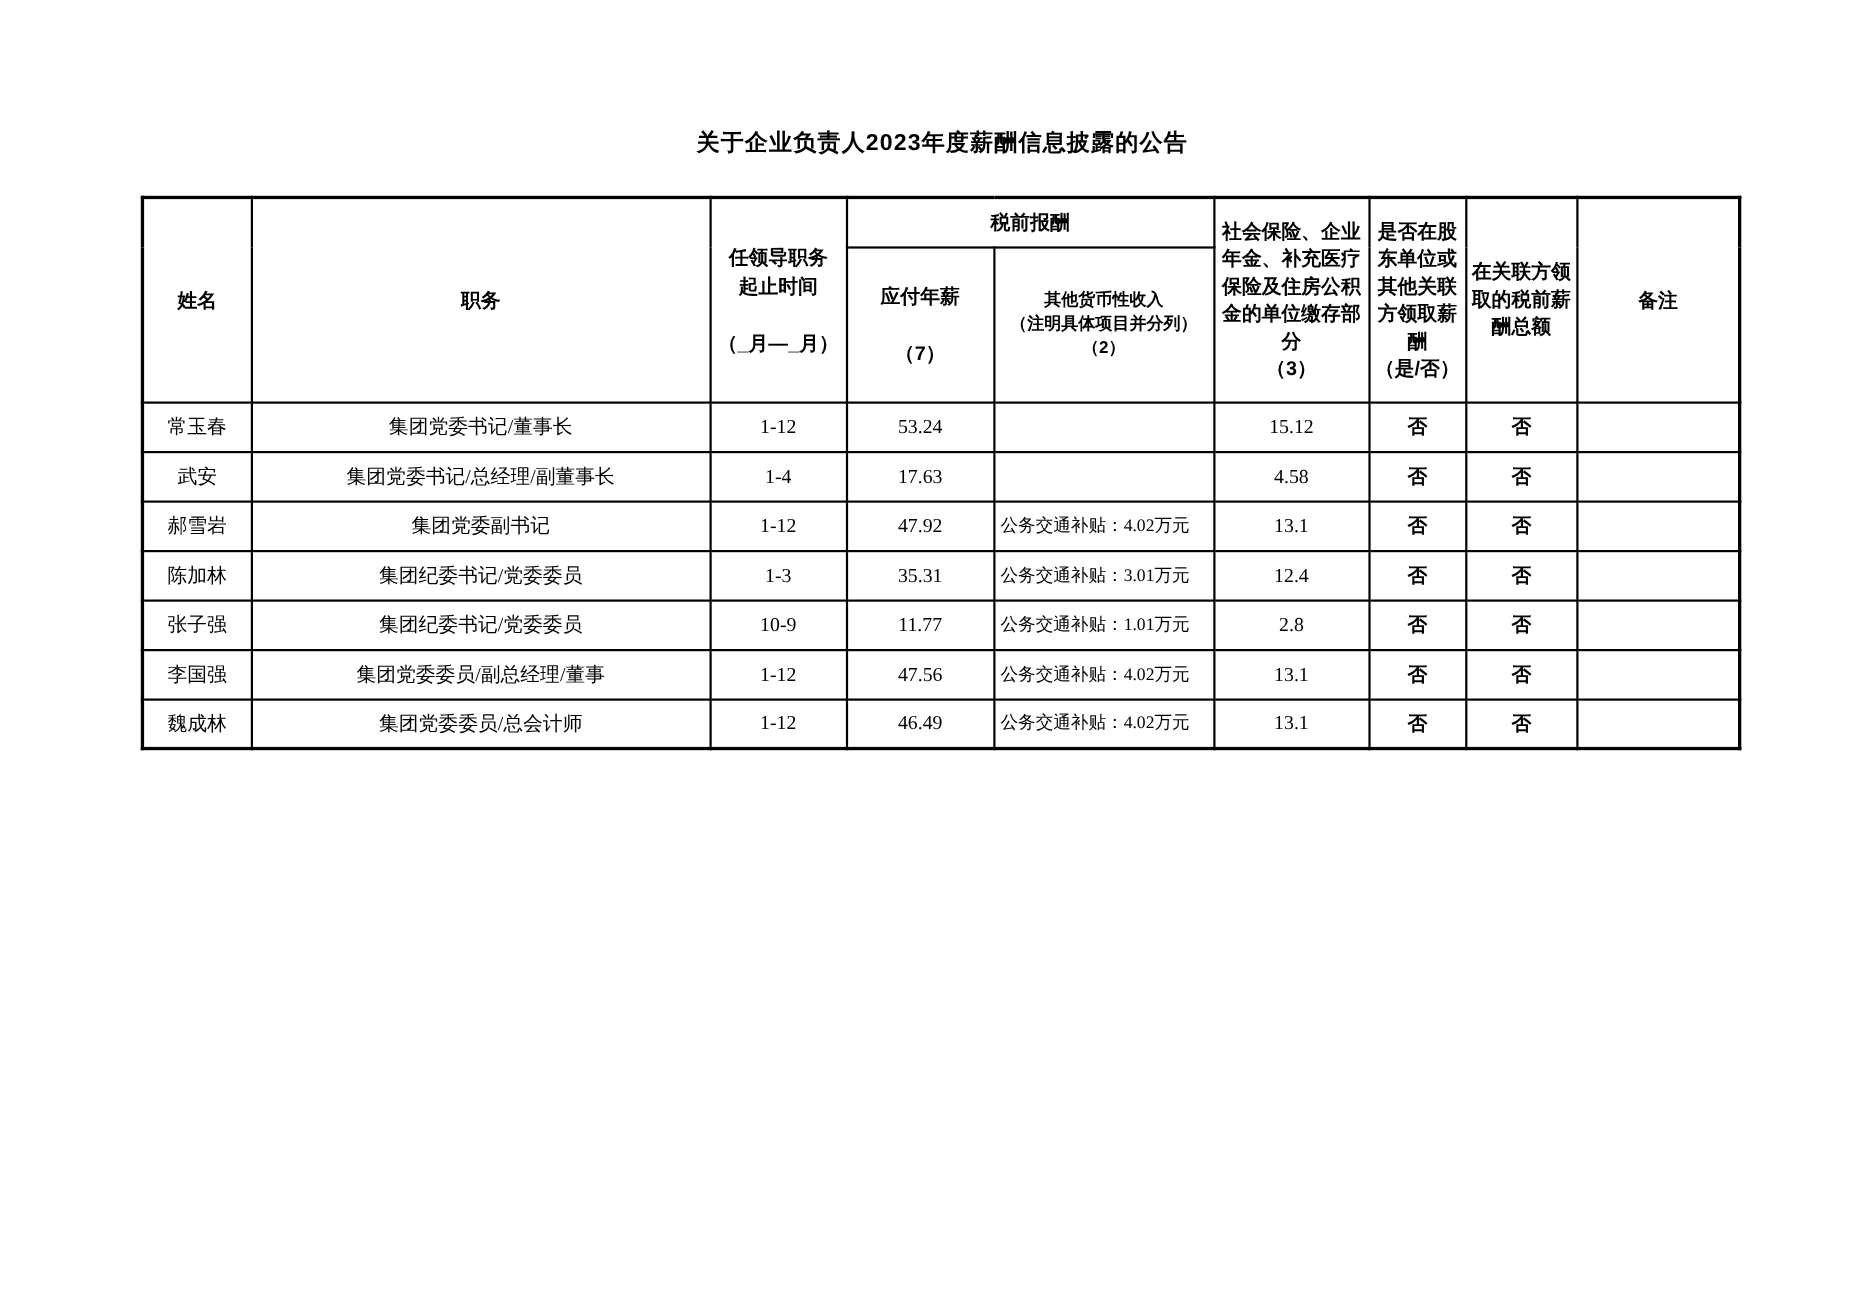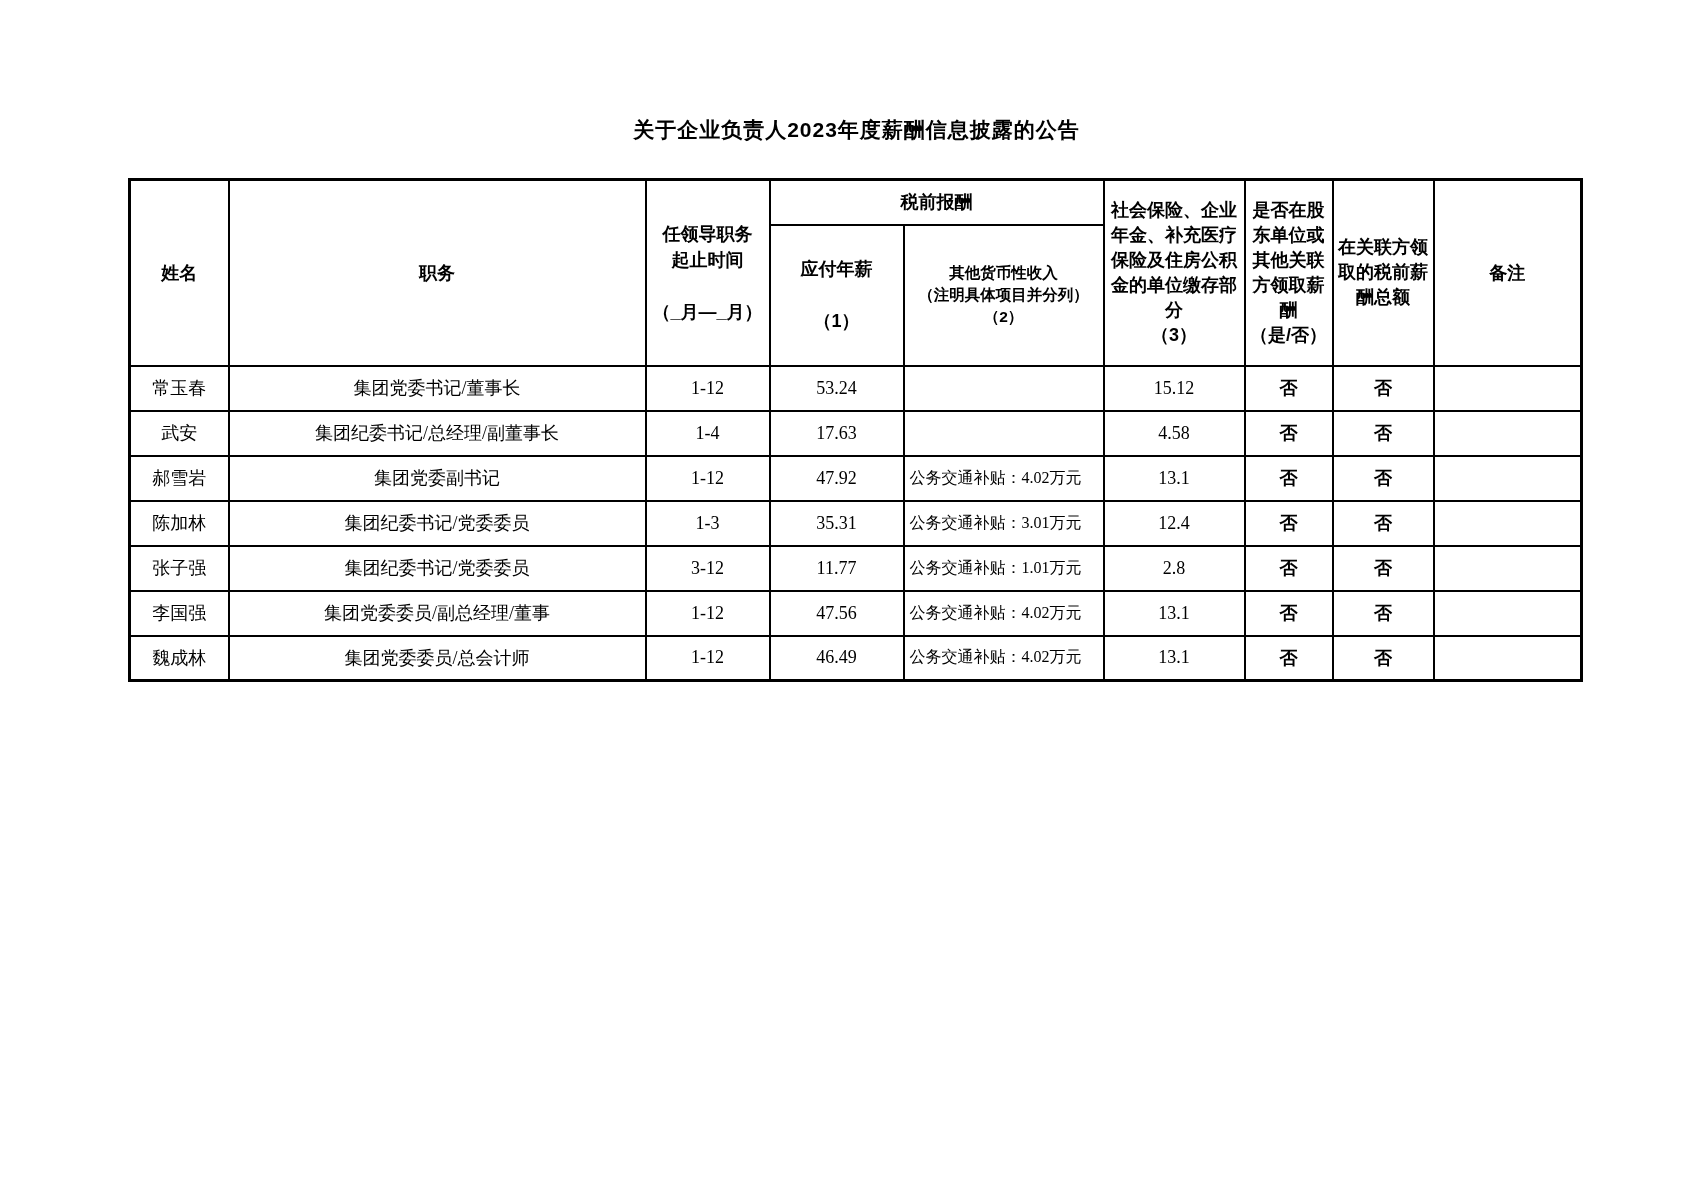--- a/index.html
+++ b/index.html
@@ -114,41 +114,41 @@
         <th rowspan="2" class="pre th-social">社会保险、企业年金、补充医疗保险及住房公积金的单位缴存部分
 （3）</th>
         <th rowspan="2" class="pre th-flag">是否在股东单位或其他关联方领取薪酬
 （是/否）</th>
         <th rowspan="2" class="pre th-flag">在关联方领取的税前薪酬总额</th>
         <th rowspan="2">备注</th>
       </tr>
       <tr class="hrow-2">
         <th class="pre">应付年薪
 
-（1）</th>
+（7）</th>
         <th class="pre th-other">其他货币性收入
 （注明具体项目并分列）
 （2）</th>
       </tr>
     </thead>
     <tbody>
       <tr>
         <td>常玉春</td>
         <td>集团党委书记/董事长</td>
         <td>1-12</td>
         <td>53.24</td>
         <td class="td-other"></td>
         <td>15.12</td>
         <td class="td-flag">否</td>
         <td class="td-flag">否</td>
         <td></td>
       </tr>
       <tr>
         <td>武安</td>
-        <td>集团纪委书记/总经理/副董事长</td>
+        <td>集团党委书记/总经理/副董事长</td>
         <td>1-4</td>
         <td>17.63</td>
         <td class="td-other"></td>
         <td>4.58</td>
         <td class="td-flag">否</td>
         <td class="td-flag">否</td>
         <td></td>
       </tr>
       <tr>
         <td>郝雪岩</td>
@@ -168,21 +168,21 @@
         <td>35.31</td>
         <td class="td-other">公务交通补贴：3.01万元</td>
         <td>12.4</td>
         <td class="td-flag">否</td>
         <td class="td-flag">否</td>
         <td></td>
       </tr>
       <tr>
         <td>张子强</td>
         <td>集团纪委书记/党委委员</td>
-        <td>3-12</td>
+        <td>10-9</td>
         <td>11.77</td>
         <td class="td-other">公务交通补贴：1.01万元</td>
         <td>2.8</td>
         <td class="td-flag">否</td>
         <td class="td-flag">否</td>
         <td></td>
       </tr>
       <tr>
         <td>李国强</td>
         <td>集团党委委员/副总经理/董事</td>

